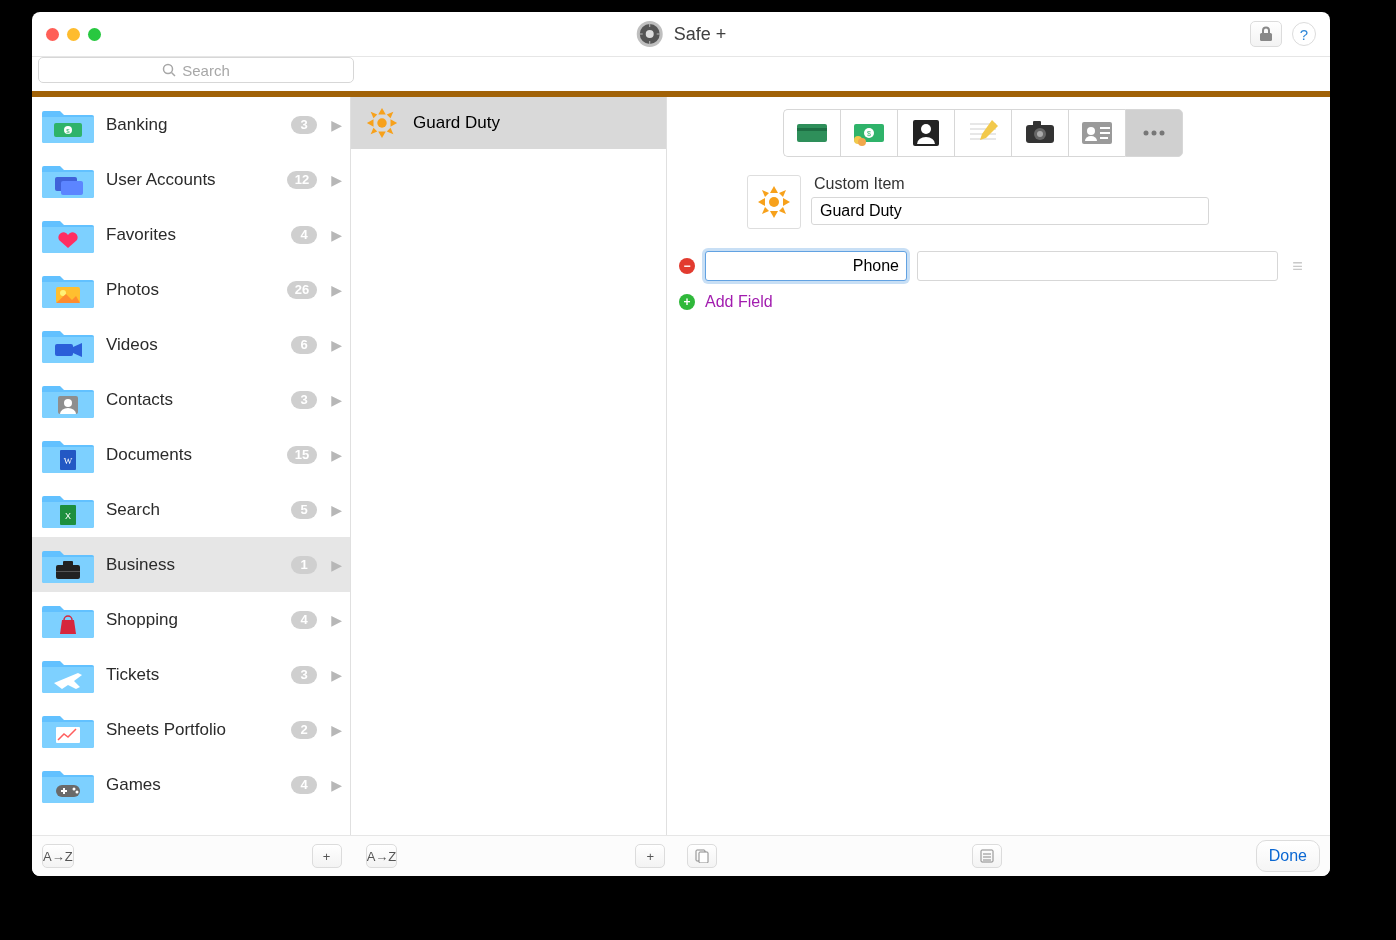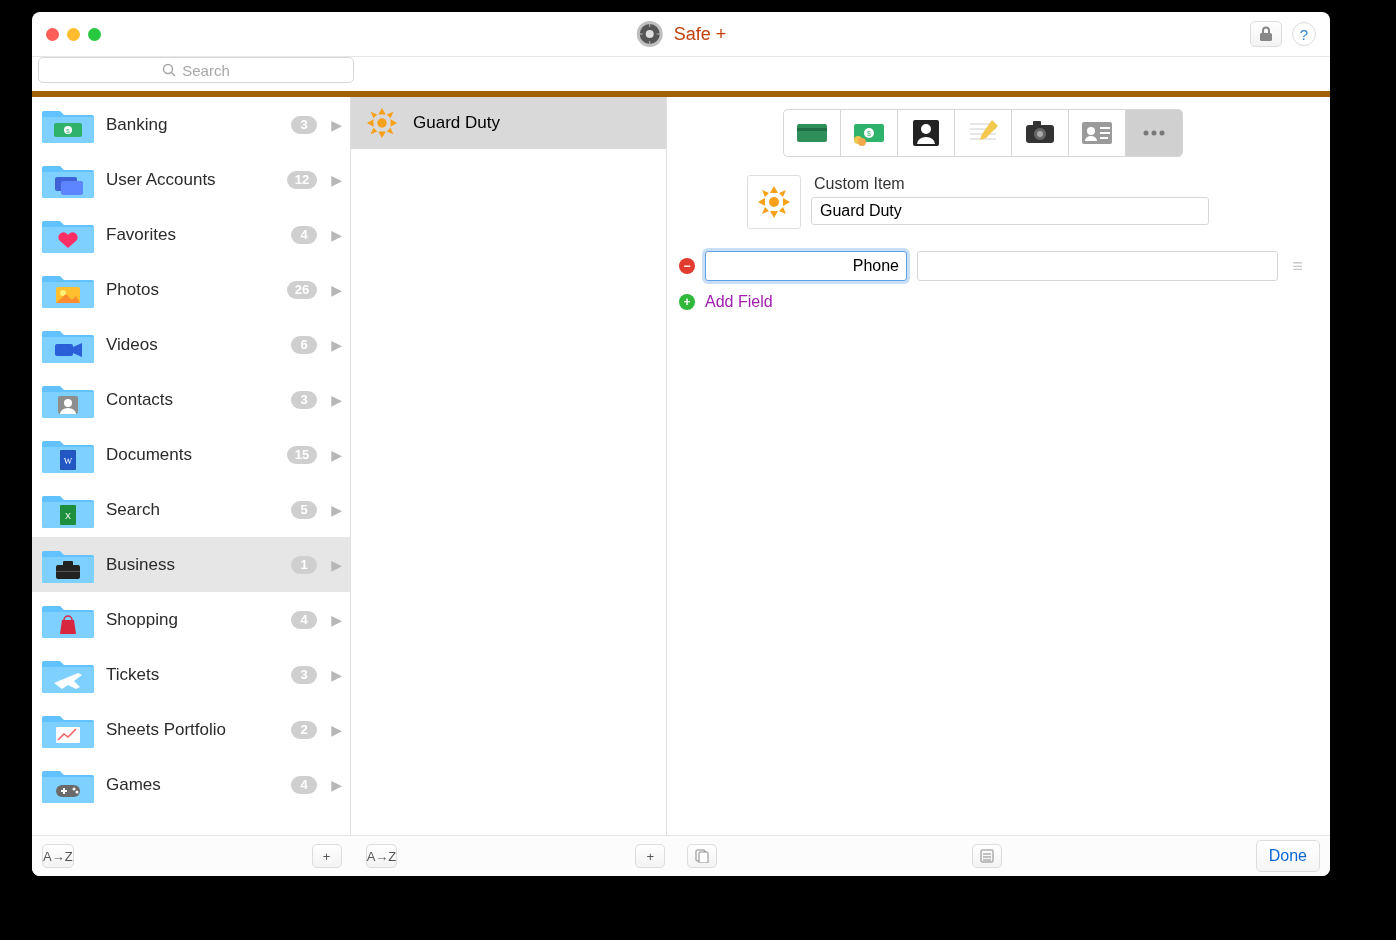--- a/index.html
+++ b/index.html
@@ -49,21 +49,21 @@
   .t-min   { background:#febc2e; }
   .t-zoom  { background:#28c840; }
   .title {
     position: absolute;
     left: 50%;
     transform: translateX(-50%);
     display: flex;
     align-items: center;
     gap: 10px;
     font-size: 18px;
-    color: #c2410c;
+    color: #404040;
   }
   .title svg { display:block; }
   .tb-right {
     margin-left: auto;
     display: flex;
     align-items: center;
     gap: 10px;
     padding-right: 14px;
   }
   .btn {
@@ -289,21 +289,21 @@
     align-items: center;
     padding: 0 10px;
     gap: 8px;
     background: #fcfcfc;
   }
   .footer .spacer { flex: 1; }
   .done {
     color: #0a67d2;
     font-size: 16px;
     border: 1px solid #dcdcdc;
-    border-radius: 5px;
+    border-radius: 10px;
     padding: 6px 12px;
     background: linear-gradient(#fff,#f5f5f5);
   }
 </style>
 </head>
 <body>
 
 <div class="window">
 
   <div class="titlebar">

